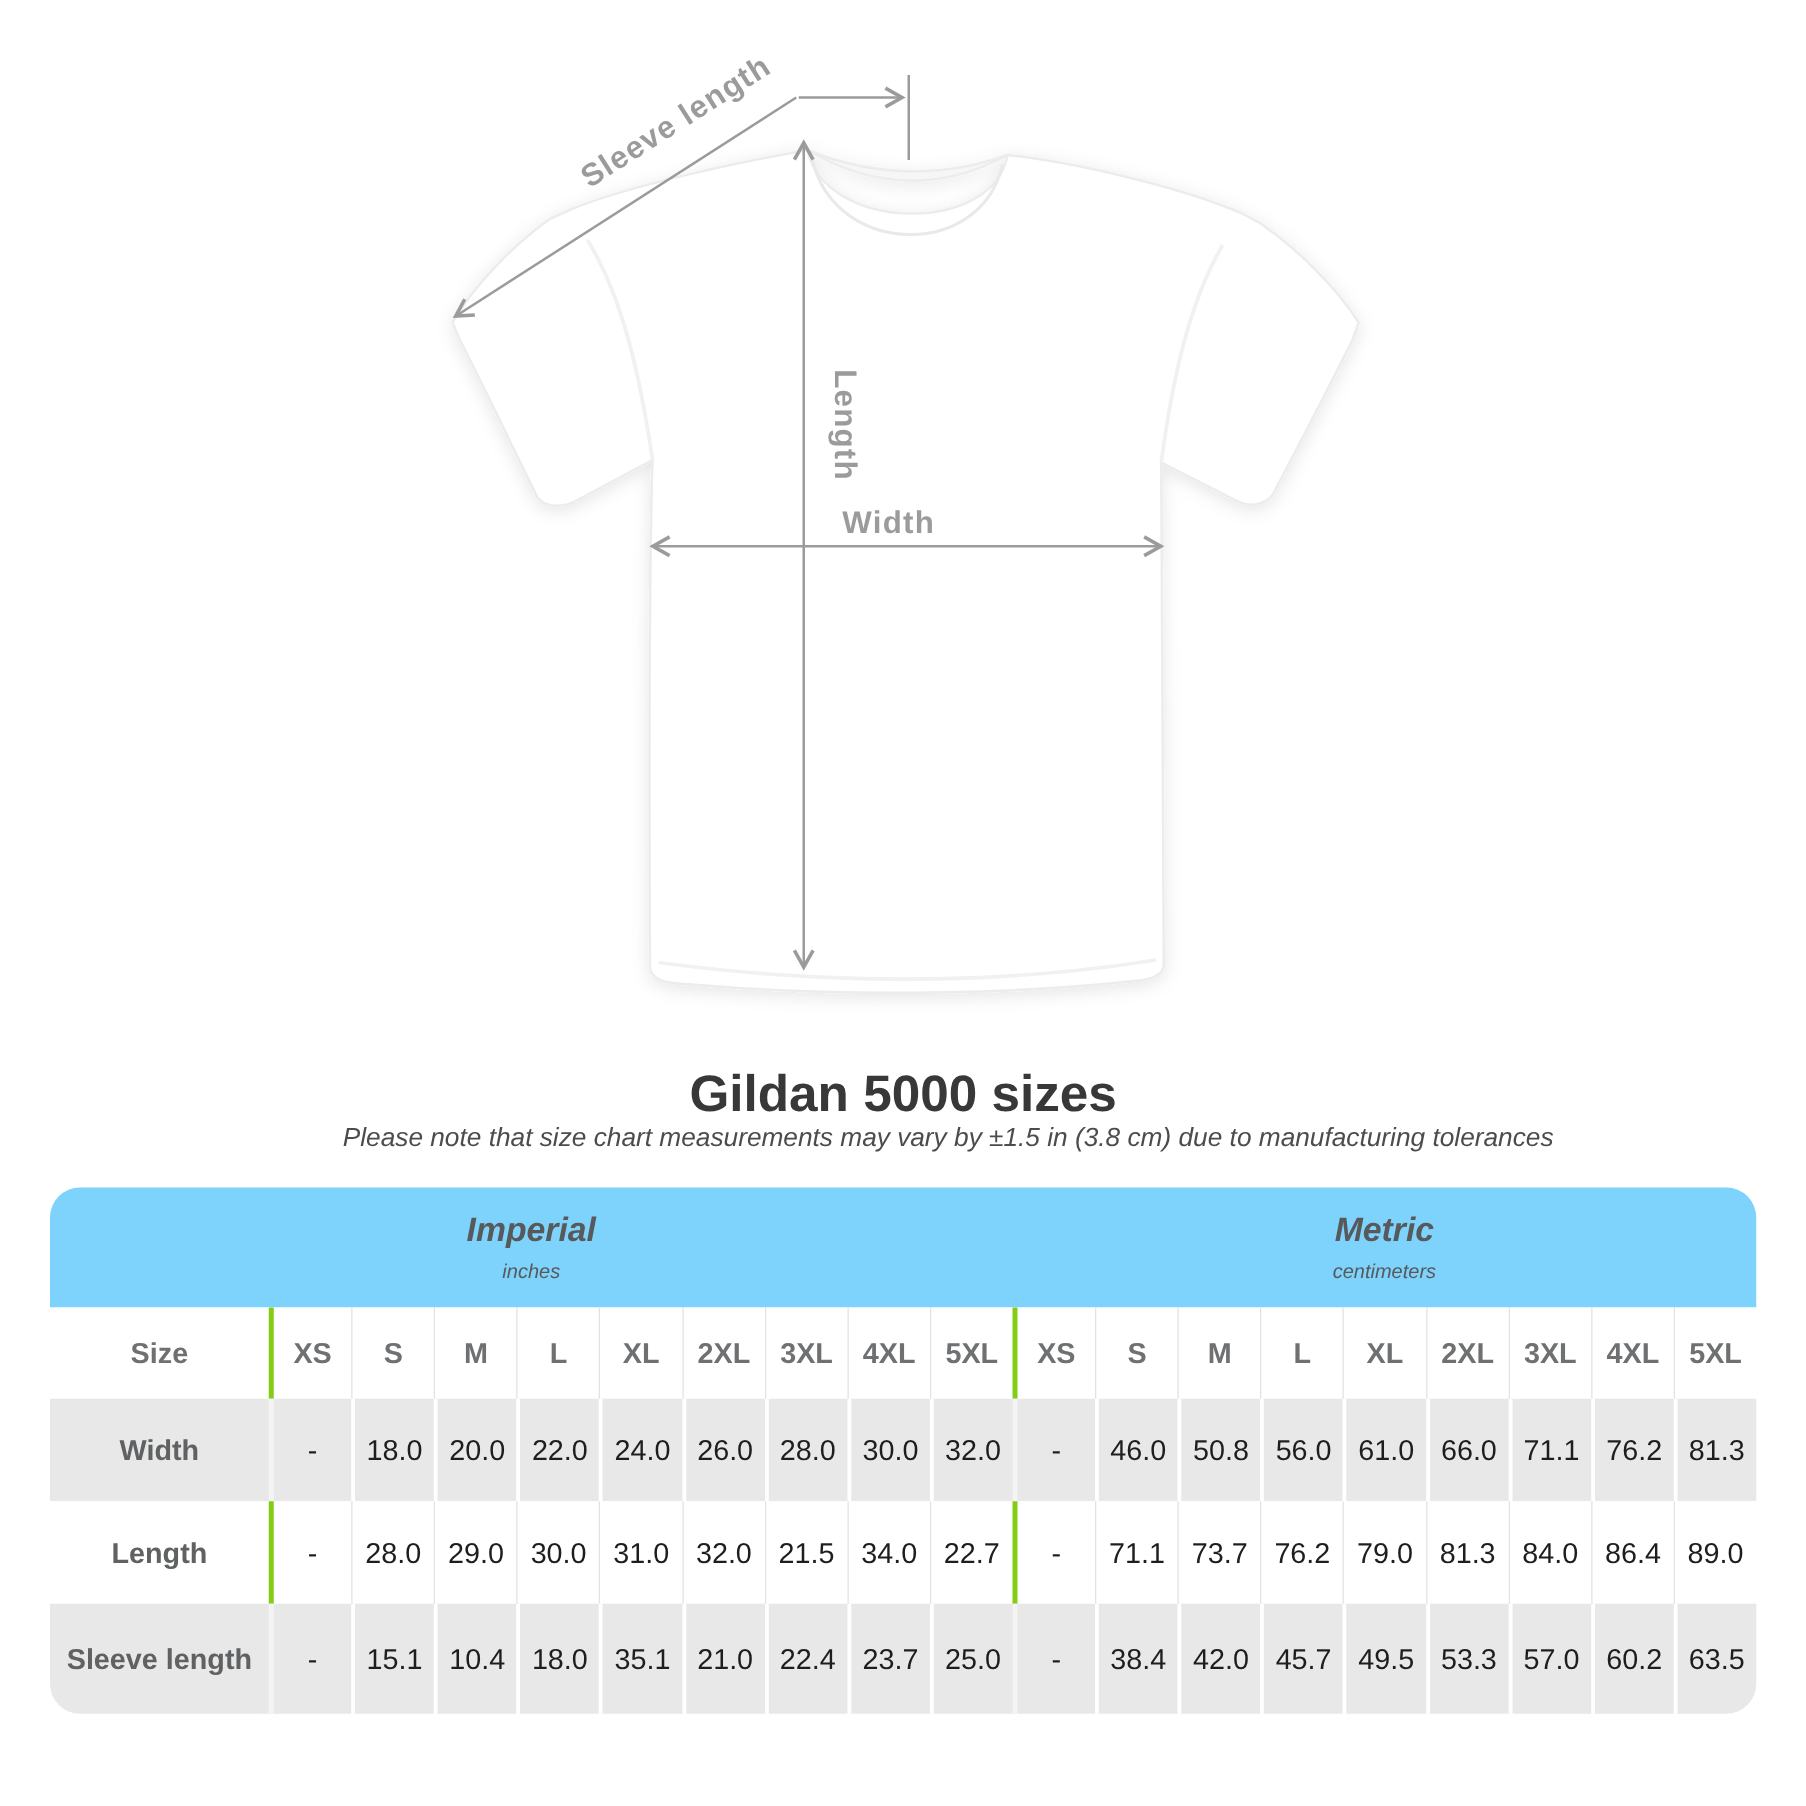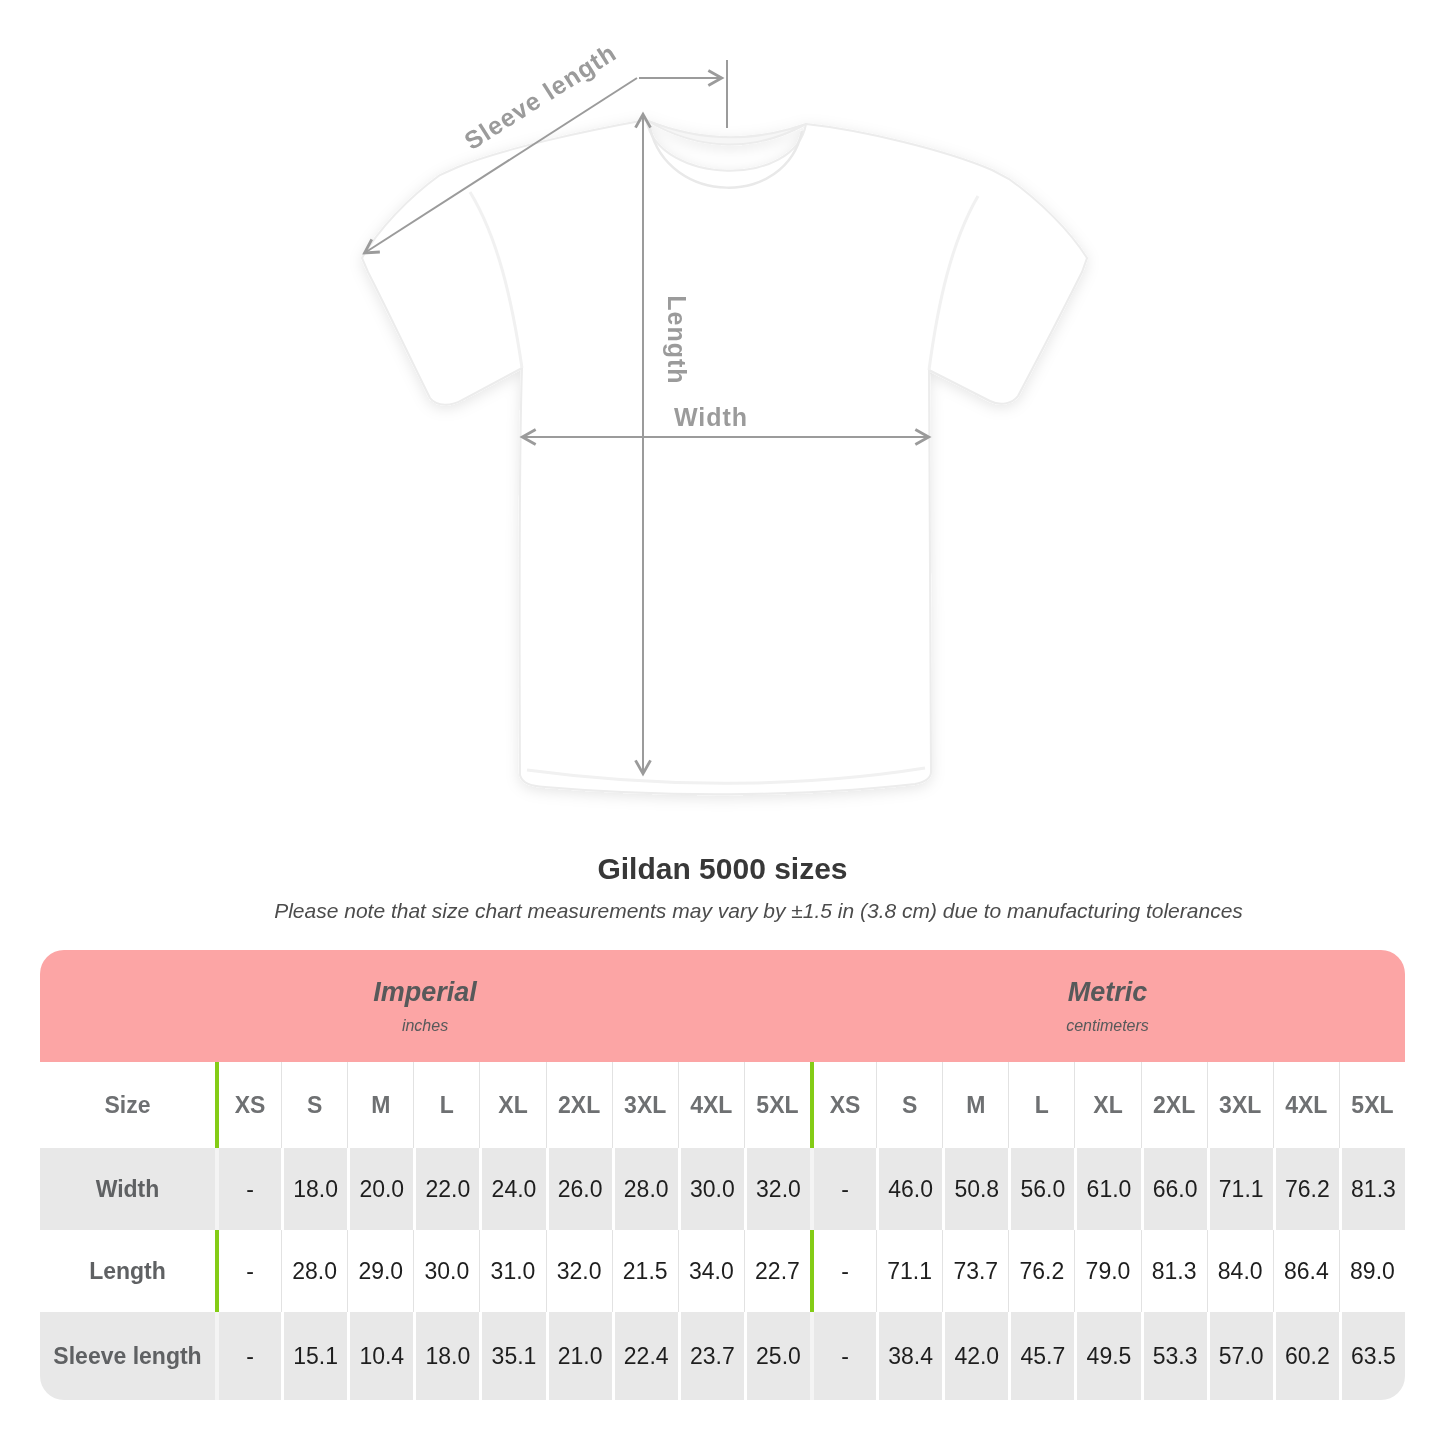--- a/index.html
+++ b/index.html
@@ -6,37 +6,37 @@
   .stage{position:relative;width:1445px;height:1445px;background:#fff;overflow:hidden;
          font-family:"Liberation Sans","DejaVu Sans",sans-serif;}
 
   
   .diagram{position:absolute;left:0;top:0;width:1445px;height:845px;}
   .ann-text{fill:#9b9b9b;font-weight:bold;letter-spacing:1px;font-size:25px;
             font-family:"Liberation Sans","DejaVu Sans",sans-serif;}
 
   
   .title{position:absolute;left:0;top:852px;width:100%;text-align:center;
-         font-size:30px;font-weight:bold;color:#383838;}
+         font-size:41px;font-weight:bold;color:#383838;}
   .subtitle{position:absolute;left:0;top:899px;width:100%;text-align:center;
             font-style:italic;font-size:21px;color:#4c4c4c;margin-left:36px;}
 
   
   .size-table{position:absolute;left:40px;top:950px;width:1365px;}
   .trow{display:grid;grid-template-columns:175px repeat(18,1fr);}
 
-  .band{background:#fca5a5;border-radius:24px 24px 0 0;height:112px;}
+  .band{background:#7dd3fc;border-radius:24px 24px 0 0;height:96px;}
   .band-cell{display:flex;flex-direction:column;align-items:center;justify-content:center;gap:9px;}
   .band-left{grid-column:1/11;}
   .band-right{grid-column:11/20;}
   .gh{font-size:27px;font-weight:bold;font-style:italic;color:#57595a;}
   .gu{font-size:16px;font-style:italic;color:#57595a;}
 
   .c{display:flex;align-items:center;justify-content:center;}
-  .size-row{height:86px;background:#fff;}
+  .size-row{height:73px;background:#fff;}
   .size-row .c{font-size:23px;font-weight:bold;color:#6e7072;}
   .label{font-size:23px;font-weight:bold;color:#5f6163;}
 
   .r-data{height:82px;}
   .r-last{height:88px;border-radius:0 0 24px 24px;}
   .r-gray{background:#e8e8e8;}
   .r-white{background:#fff;}
   .val{font-size:23px;color:#1e1e1e;}
 
   

